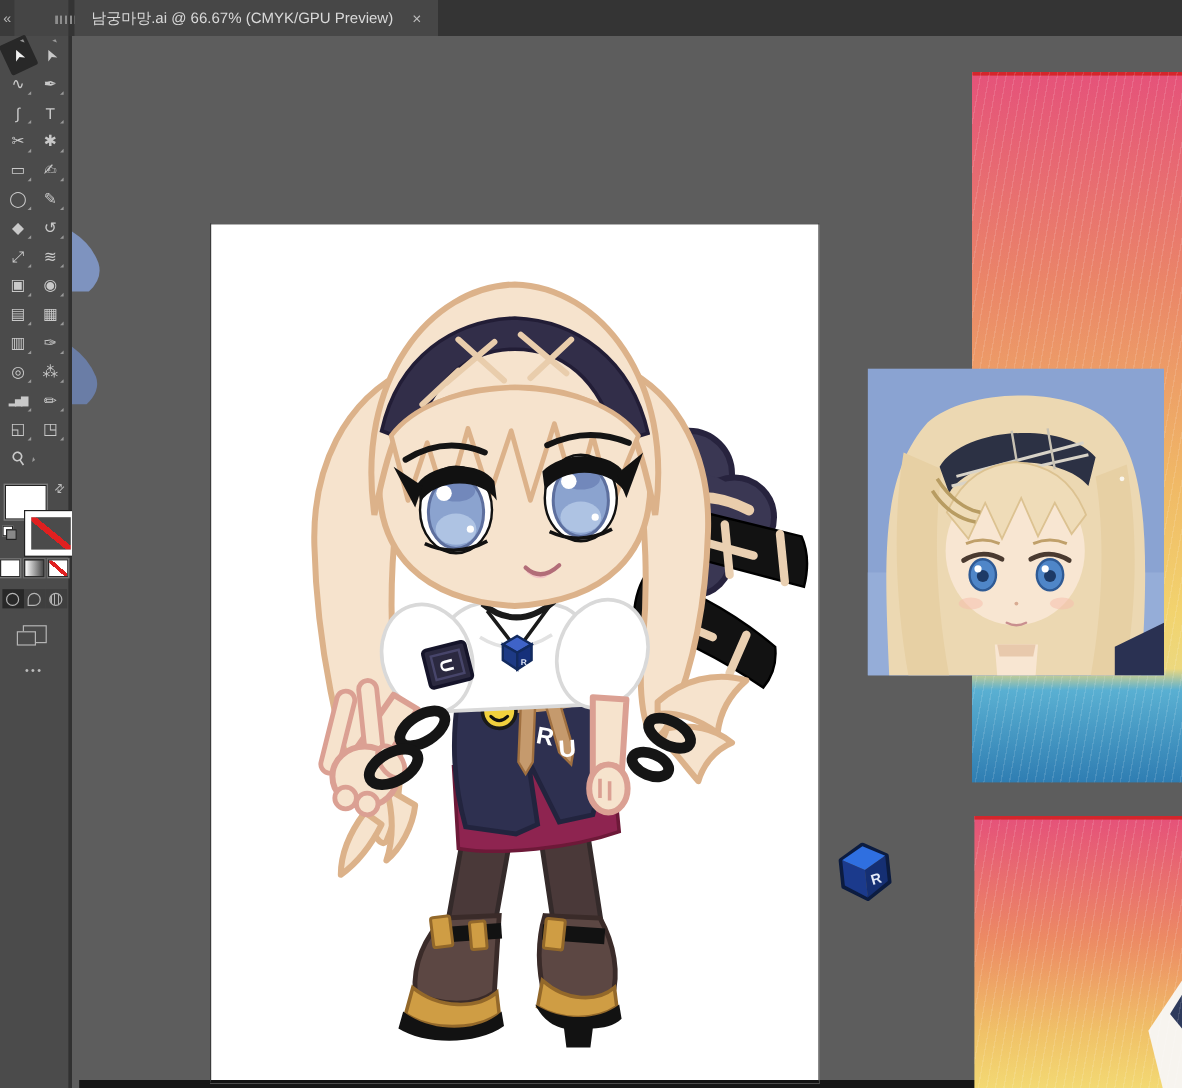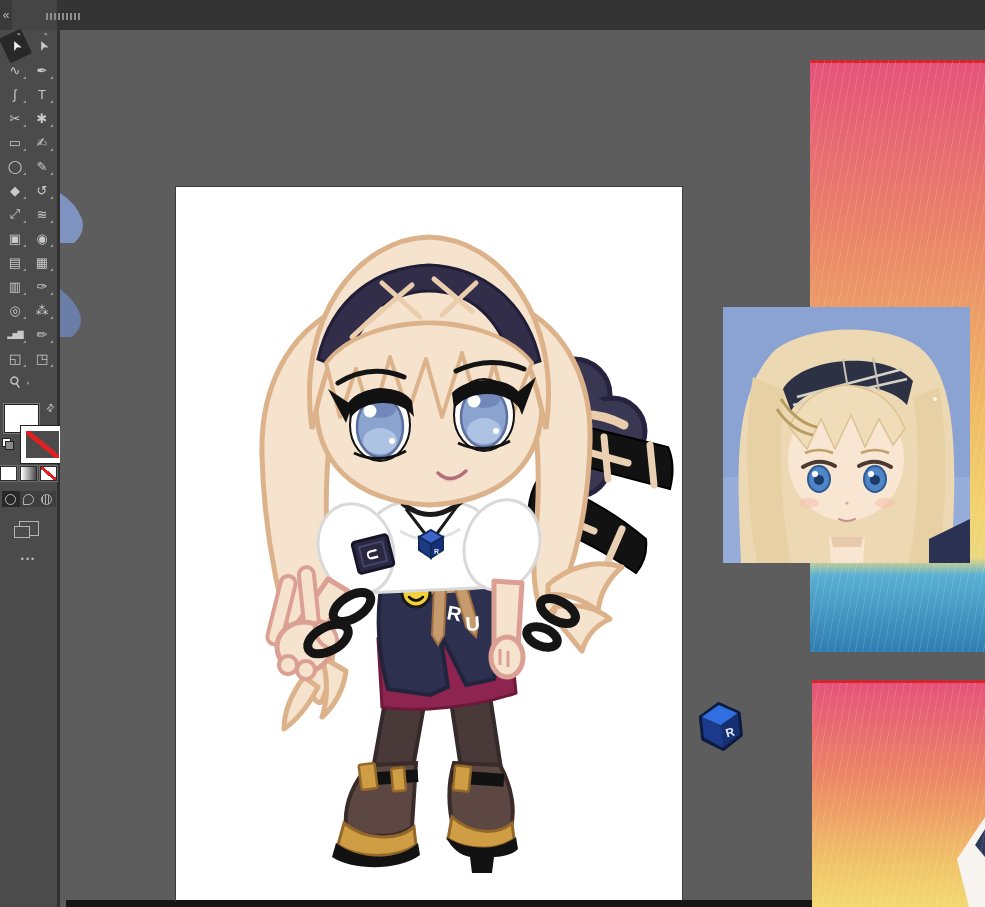--- a/index.html
+++ b/index.html
@@ -80,20 +80,24 @@
 </style>
 </head>
 <body>
 
 <div id="app">
 
   <div id="tabbar">
     <div id="dockhead">
       <div id="collapse">«</div>
       <div id="grip"></div>
+    </div>
+    <div class="tab">
+      <span>남궁마망.ai @ 66.67% (CMYK/GPU Preview)</span>
+      <span class="close">×</span>
     </div>
   </div>
 
   <div id="toolbar">
     <div id="tools">
       <div class="tool sel rNW">➤</div>
       <div class="tool rNW">➤</div>
       <div class="tool">∿</div>
       <div class="tool">✒</div>
       <div class="tool">∫</div>

